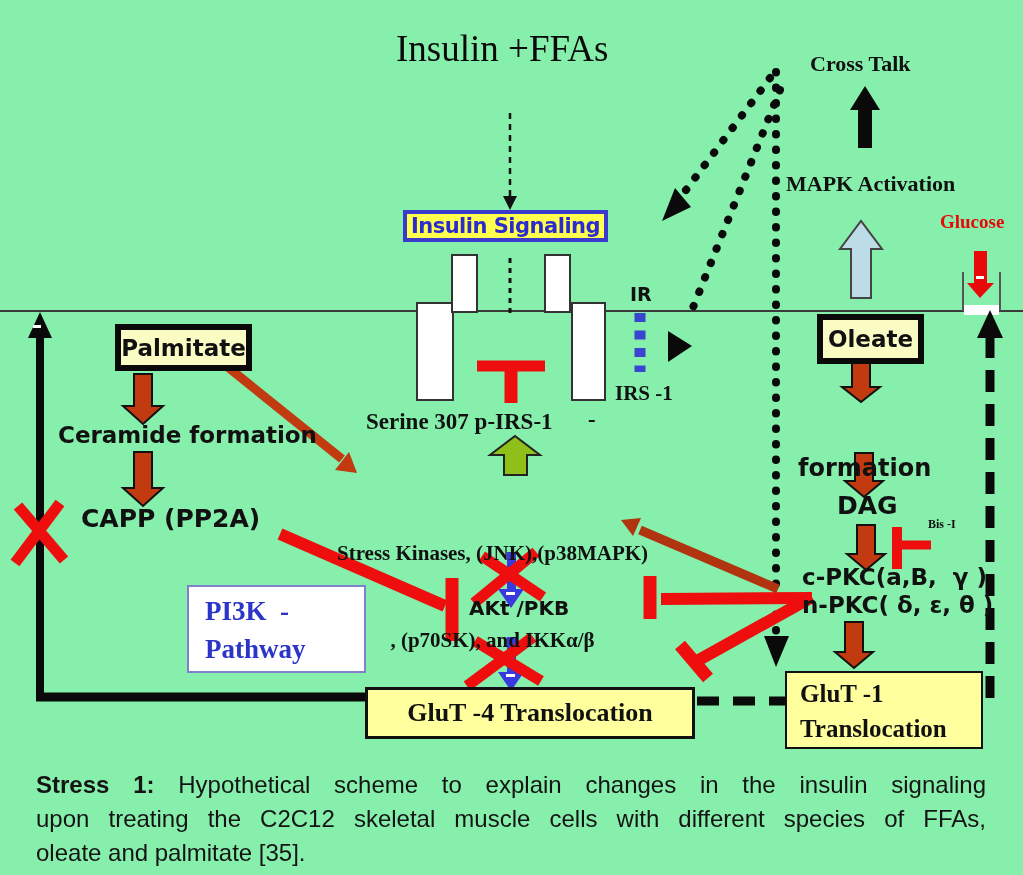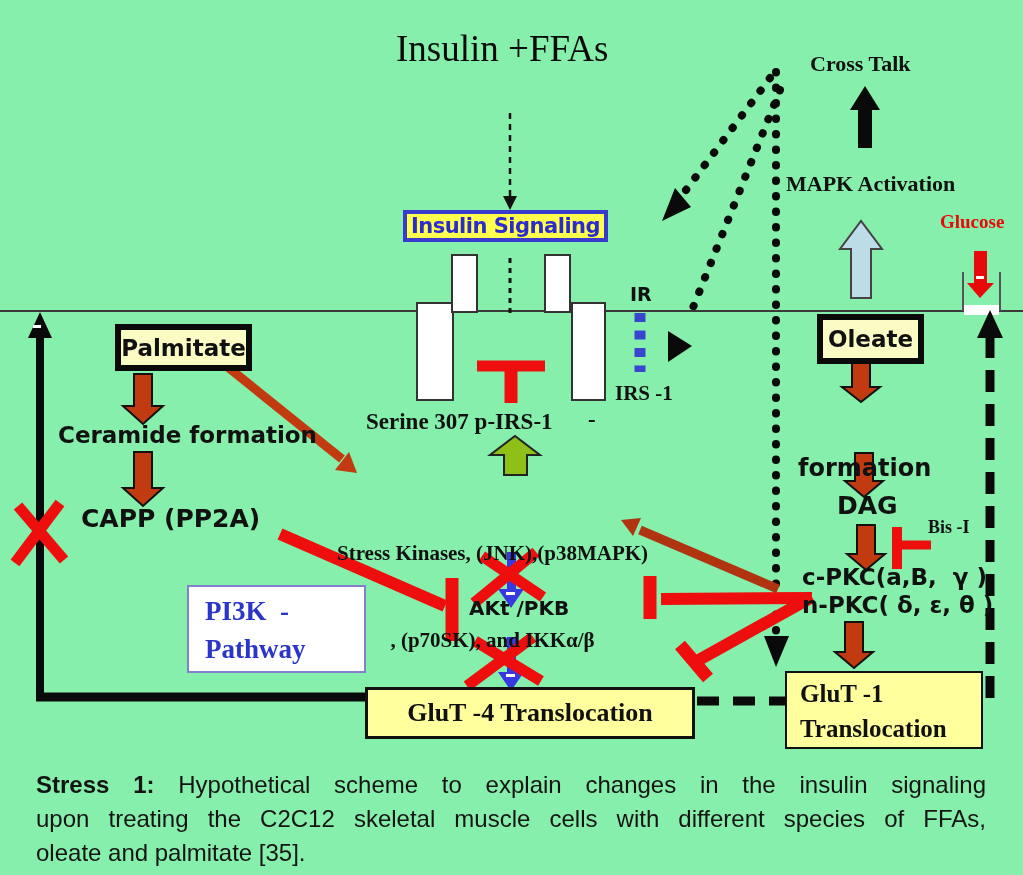--- a/index.html
+++ b/index.html
@@ -17,21 +17,21 @@
   #ir{left:630px;top:283px;font-size:19px;}
   #irs1{left:615px;top:381px;font-size:21px;}
   #serine{left:366px;top:409px;font-size:23px;}
   #serine-minus{left:588px;top:407px;font-size:23px;}
   #stress{left:337px;top:481px;font-size:21px;line-height:29px;text-align:center;}
   #ceramide{left:58px;top:422px;font-size:23px;}
   #capp{left:81px;top:504px;font-size:25px;}
   #akt{left:469px;top:596px;font-size:20px;}
   #lca{left:798px;top:396px;font-size:24px;line-height:29px;}
   #dag{left:837px;top:491px;font-size:25px;}
-  #bis{left:928px;top:517px;font-size:18px;}
+  #bis{left:928px;top:517px;font-size:12px;}
   #cpkc{left:802px;top:564px;font-size:23px;}
   #npkc{left:802px;top:592px;font-size:23px;}
   #insulin-box{left:403px;top:210px;width:205px;height:32px;background:#FFFF4D;border:4px solid #3A3ACC;}
   #insulin-box span{font-size:21px;letter-spacing:-0.5px;color:#2B2BD0;}
   #palmitate-box{left:86px;top:324px;width:137px;height:47px;background:#FBFBC4;border:6px solid #0a0a0a;margin-left:29px;}
   #palmitate-box span{font-size:23px;}
   #oleate-box{left:817px;top:314px;width:107px;height:50px;background:#FBFBC4;border:6px solid #0a0a0a;}
   #oleate-box span{font-size:23px;}
   #pi3k-box{left:187px;top:585px;width:179px;height:88px;background:#fff;border:2px solid #8080CC;display:block;padding:5px 8px 0 16px;}
   #pi3k-box div{font-size:27px;line-height:38px;color:#2B35C8;white-space:pre;}

